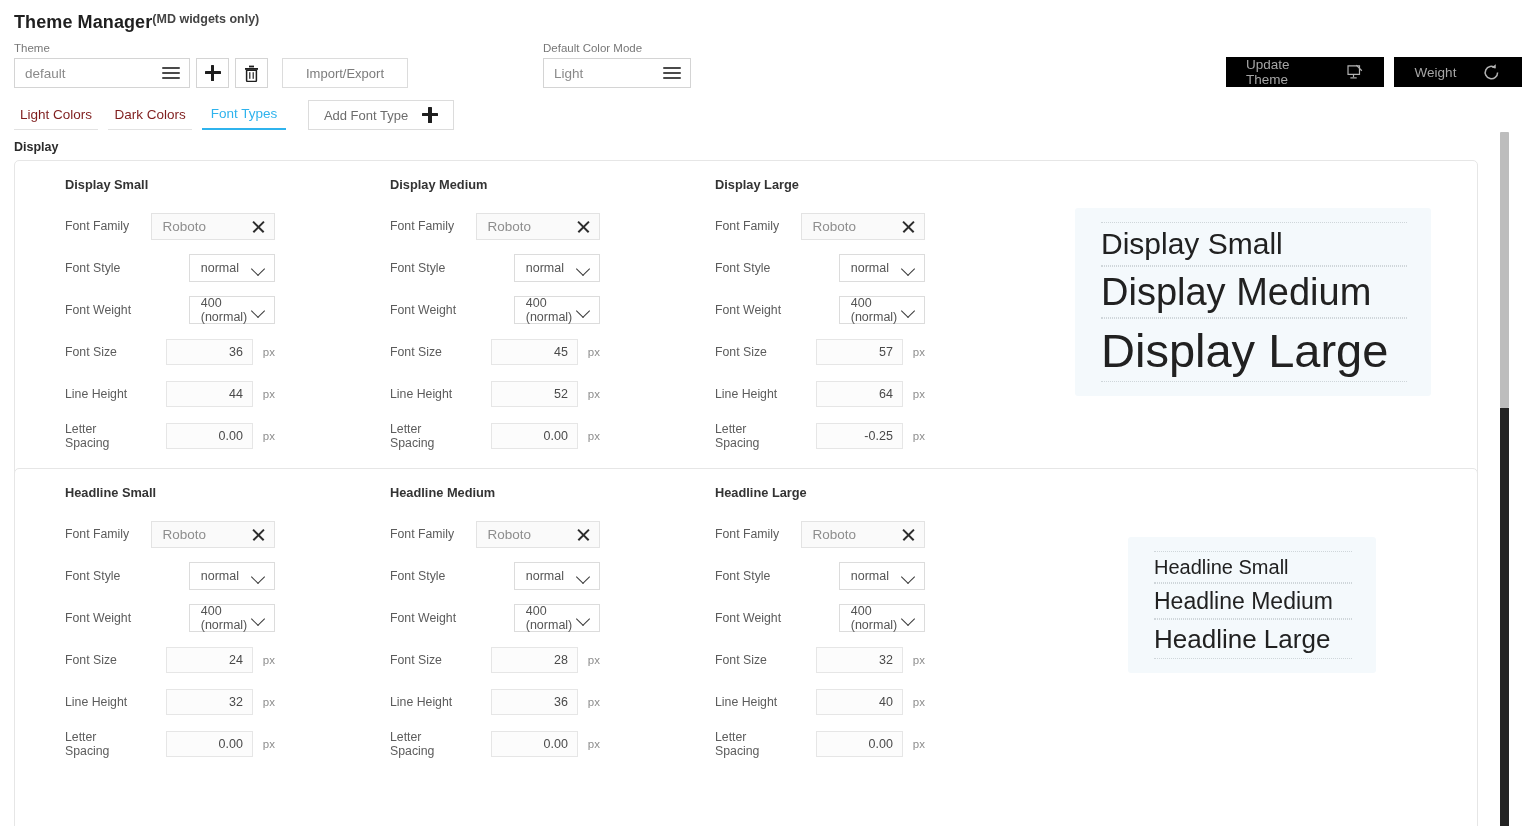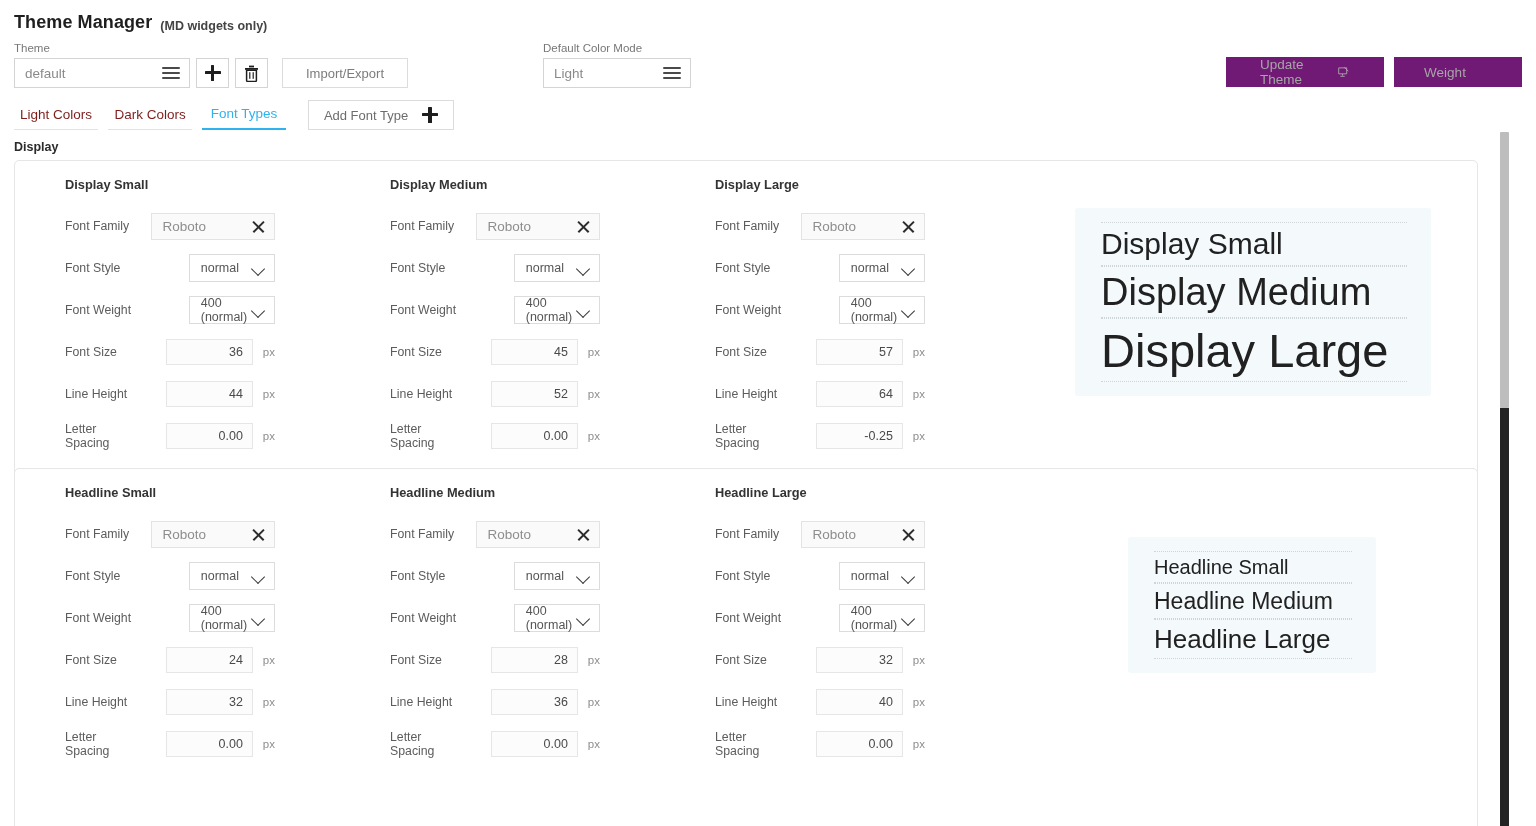--- a/index.html
+++ b/index.html
@@ -6,21 +6,21 @@
   html, body {
     margin: 0; padding: 0;
     width: 1536px; height: 826px;
     background: #ffffff;
     font-family: "Liberation Sans", sans-serif;
     overflow: hidden;
   }
   .page { position: relative; width: 1536px; height: 826px; }
 
   
-  .header { position: absolute; left: 14px; top: 12px; display: flex; align-items: flex-end; gap: 8px; }
+  .header { position: absolute; left: 14px; top: 12px; display: flex; align-items: flex-start; }
   .app-title { font-size: 18px; font-weight: bold; color: #1f1f1f; letter-spacing: .1px; }
   .app-subtitle { font-size: 12.5px; font-weight: bold; color: #444; }
 
   
   .theme-row { position: absolute; left: 14px; top: 42px; display: flex; align-items: flex-end; gap: 0; }
   .field-block { display: flex; flex-direction: column; }
   .field-label { font-size: 11.5px; color: #777; margin-bottom: 3px; line-height: 13px; }
   .sel-box {
     width: 176px; height: 30px; border: 1px solid #d4d4d4; background: #fff;
     display: flex; align-items: center; justify-content: space-between;
@@ -49,22 +49,22 @@
     background: #fff; display: flex; align-items: center; justify-content: center;
     font-size: 13px; color: #7c7c7c; cursor: pointer;
   }
 
   .colormode-block { position: absolute; left: 543px; top: 42px; }
   .colormode-block .sel-box { width: 148px; }
 
   
   .actions { position: absolute; right: 14px; top: 57px; display: flex; gap: 10px; }
   .action-btn {
-    height: 30px; background: #701a75; border: none; display: flex; align-items: center;
-    justify-content: center; gap: 26px; padding: 0 34px; font-size: 13.5px; color: #a6a6a6;
+    height: 30px; background: #000000; border: none; display: flex; align-items: center;
+    justify-content: center; gap: 26px; padding: 0 20px; font-size: 13.5px; color: #a6a6a6;
     cursor: default;
   }
   .action-btn.update { width: 158px; }
   .action-btn.reset { width: 128px; }
 
   
   .tabs { position: absolute; left: 14px; top: 100px; display: flex; align-items: center; }
   .tab {
     font-size: 13.5px; color: #7f1d1d; padding: 0 6px 7px 6px; min-width: 84px;
     text-align: center; border-bottom: 1px solid #e2e2e2; cursor: pointer;

